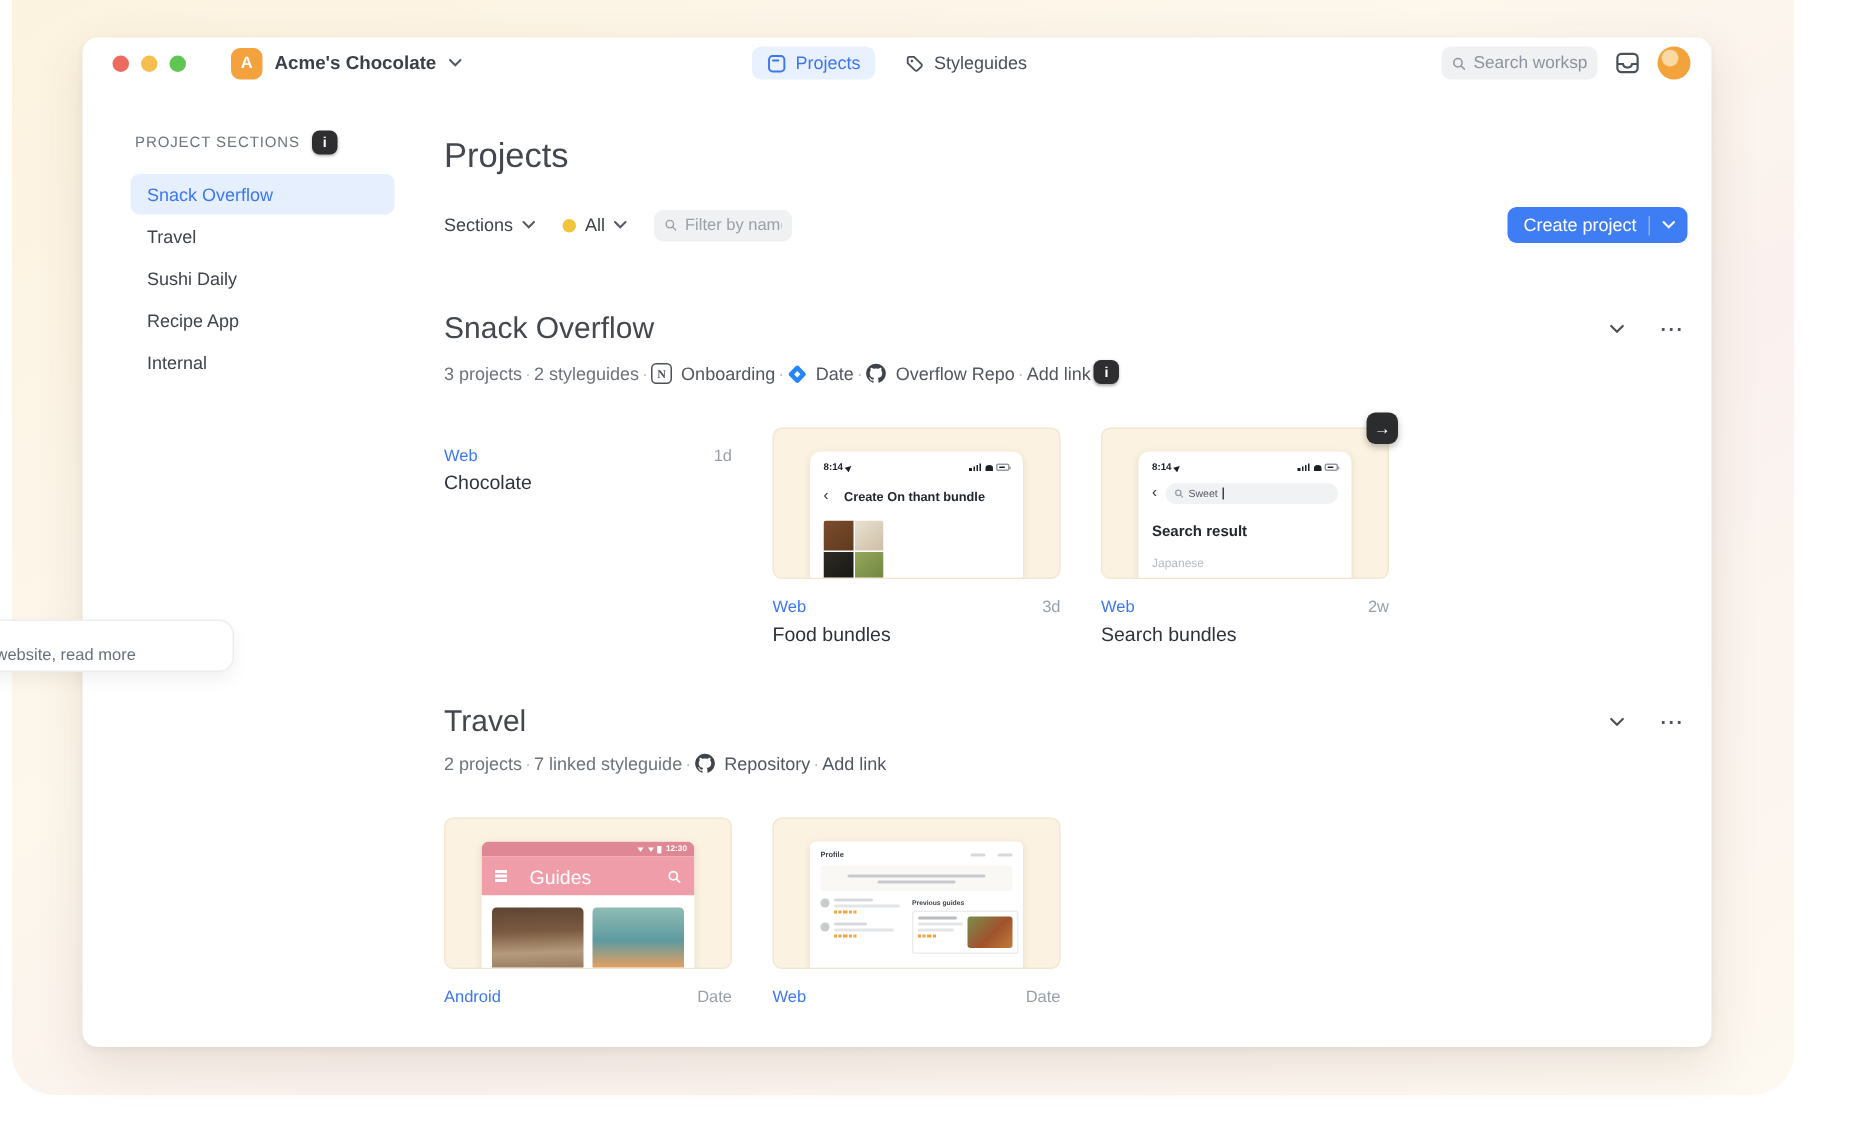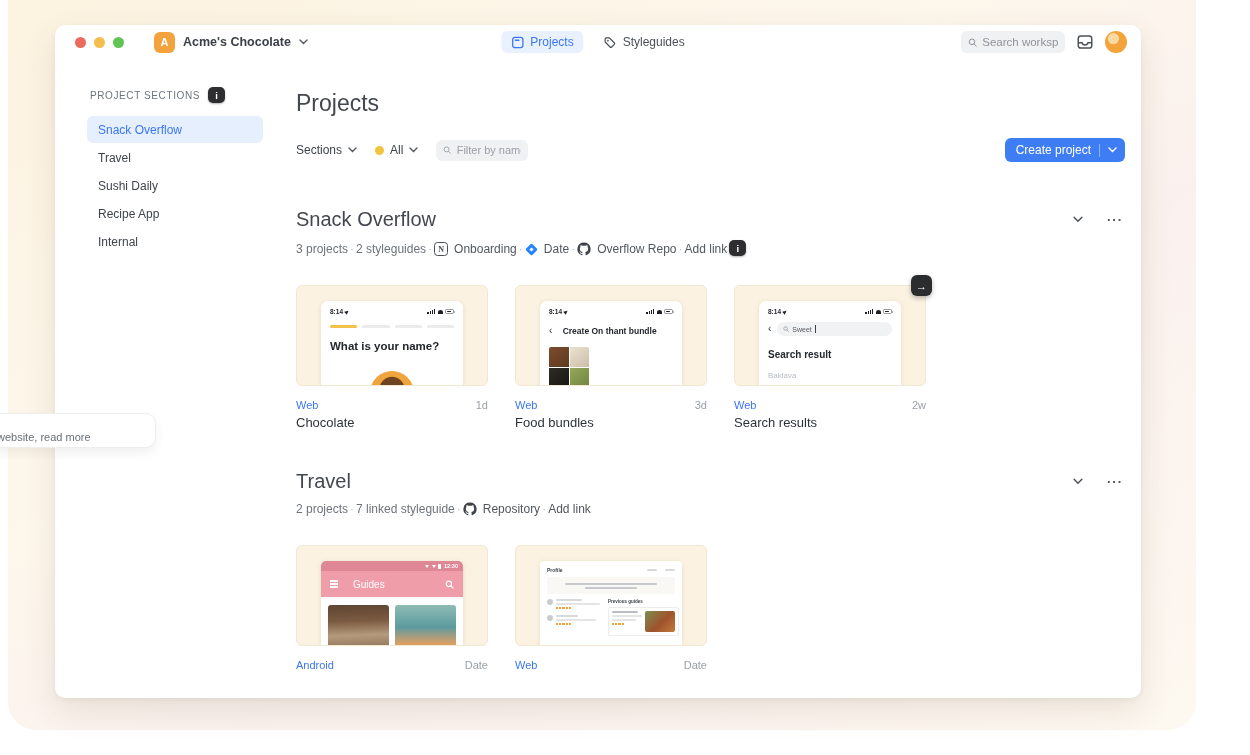--- a/index.html
+++ b/index.html
@@ -158,21 +158,21 @@
   .a-phone { position:absolute; left:50%; transform:translateX(-50%); top:15px; width:142px; height:100px;
     background:#fff; border-radius:5px 5px 0 0; overflow:hidden; box-shadow:0 1px 5px rgba(120,90,40,.14); }
   .g-status { height:10px; background:#e08795; display:flex; justify-content:flex-end; align-items:center;
     gap:2.5px; padding:0 5px; color:#fff; font-size:5.5px; font-weight:700; }
   .g-tri { width:0; height:0; border-left:2.5px solid transparent; border-right:2.5px solid transparent;
     border-top:3.5px solid #fff; }
   .g-batt { width:3px; height:5px; background:#fff; border-radius:.5px; }
   .g-appbar { height:26px; background:#f09daa; display:flex; align-items:center; padding:0 9px; }
   .hamburger { display:flex; flex-direction:column; gap:1.6px; }
   .hamburger i { width:8px; height:1.3px; background:#fff; display:block; }
-  .g-title { color:#fff; font-size:10px; margin-left:15px; }
+  .g-title { color:#fff; font-size:13px; margin-left:15px; }
   .g-search { margin-left:auto; }
   .g-content { display:flex; gap:6px; padding:8px 7px 0; background:#fff; }
   .g-photo { flex:1; height:58px; border-radius:3px; display:flex; align-items:flex-end;
     padding:5px 6px; color:#fff; font-weight:700; font-size:10.5px; text-shadow:0 1px 2px rgba(0,0,0,.35); }
   .ph-paris { background:linear-gradient(178deg,#5e4533 0%,#7b5a41 28%,#b59a7d 52%,#8d6f55 78%,#6f5640 100%); }
   .ph-oahu { background:linear-gradient(180deg,#8fbcb4 0%,#5d9aa0 38%,#e0a063 68%,#cc7a4b 100%); }
 
   
   .pr-page { position:absolute; left:50%; transform:translateX(-50%); top:15px; width:142px; height:100px;
     background:#fff; border-radius:4px 4px 0 0; box-shadow:0 1px 5px rgba(120,90,40,.14); padding:6px 7px; }
@@ -341,48 +341,20 @@
           <span class="sep"></span>
           <span class="meta-link">
             <span>Add link</span>
           </span>
           <span class="info-badge">i</span>
         </div>
 
         <div class="cards">
 
           <div class="card">
-            <div class="thumb">
-              <div class="phone">
-                <div class="p-status">
-                  <span class="p-time">
-                      <span>8:14</span>
-                      <i class="loc-arrow"></i>
-                    </span>
-                  <span class="p-icons">
-                      <span class="sbars">
-                        <i></i>
-                        <i></i>
-                        <i></i>
-                        <i></i>
-                      </span>
-                      <span class="wifi"></span>
-                      <span class="batt"></span>
-                    </span>
-                </div>
-                <div class="progress">
-                    <i class="on"></i>
-                    <i></i>
-                    <i></i>
-                    <i></i>
-                  </div>
-                <div class="p-question">What is your name?</div>
-                <div class="p-avatar"></div>
-              </div>
-            </div>
             <div class="card-foot1">
               <span class="platform">Web</span>
               <span class="when">1d</span>
             </div>
             <div class="card-name">Chocolate</div>
           </div>
 
           <div class="card">
             <div class="thumb">
               <div class="phone">
@@ -448,28 +420,28 @@
                   <span class="sr-input">
                     <svg width="6" height="6" viewBox="0 0 14 14">
                         <circle cx="6" cy="6" r="4.2" fill="none" stroke="#9aa0a8" stroke-width="2"></circle>
                         <line x1="9.2" y1="9.2" x2="12.6" y2="12.6" stroke="#9aa0a8" stroke-width="2" stroke-linecap="round"></line>
                       </svg>
                     <span>Sweet</span>
                     <span class="sr-cursor"></span>
                   </span>
                 </div>
                 <div class="sr-heading">Search result</div>
-                <div class="sr-result">Baklava</div>
+                <div class="sr-result">Japanese</div>
               </div>
             </div>
             <div class="card-foot1">
               <span class="platform">Web</span>
               <span class="when">2w</span>
             </div>
-            <div class="card-name">Search results</div>
+            <div class="card-name">Search bundles</div>
           </div>
 
         </div>
       </div>
 
       <div class="section">
         <div class="sec-head">
           <span class="sec-title">Travel</span>
           <div class="sec-controls">
             <svg class="chev" width="10" height="7" viewBox="0 0 9 6">

